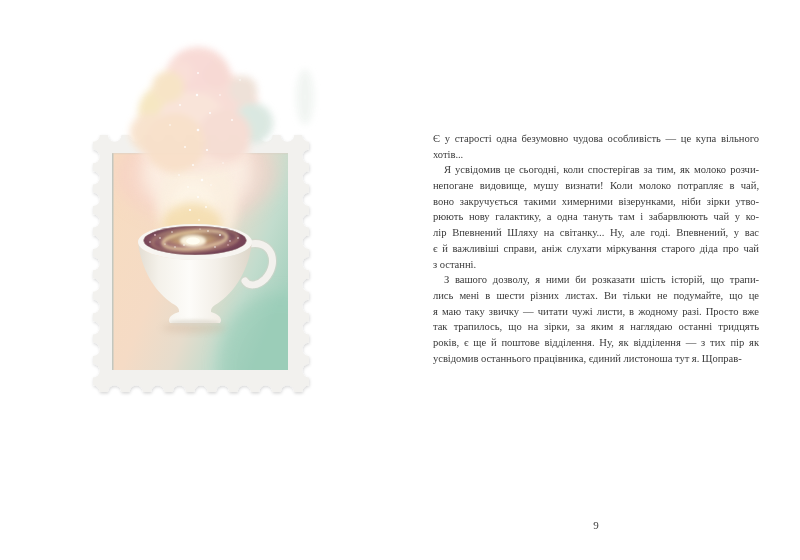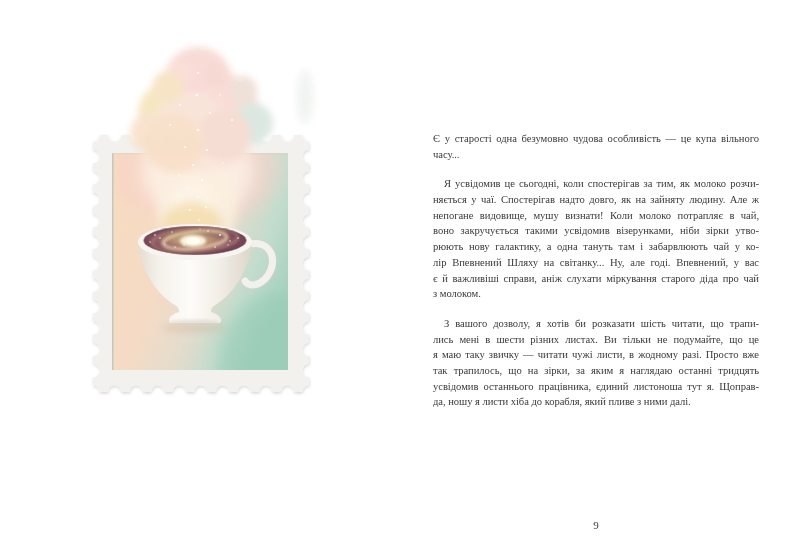--- a/index.html
+++ b/index.html
@@ -15,21 +15,21 @@
   .text-block{
     position:absolute;left:37px;top:131px;width:326px;
     color:var(--text,#3a3a3a);
     font-size:10.6px;letter-spacing:-0.05px;
   }
   .line{
     text-align:justify;text-align-last:justify;
     height:15.7px;line-height:15.7px;overflow:hidden;
   }
   .line:last-child{text-align-last:left;}
-  .paragraph:not(:first-child) .line:first-child{text-indent:11px;margin-top:14px;}
+  .paragraph:not(:first-child) .line:first-child{text-indent:11px;}
   .page-number{
     position:absolute;left:37px;top:519px;width:326px;
     text-align:center;font-size:11px;color:var(--page-number,#3f3f3f);
   }
 </style>
 </head>
 <body>
 
 <div class="spread">
 
@@ -223,37 +223,36 @@
           <circle cx="160" cy="45" r="0.8"></circle>
           <circle cx="118" cy="38" r="0.9"></circle>
       </g>
     </svg>
   </div>
 
   <div class="page-right">
     <div class="text-block">
       <div class="paragraph">
         <div class="line">Є у старості одна безумовно чудова особливість — це купа вільного</div>
-        <div class="line">часу...</div>
+        <div class="line">хотів...</div>
       </div>
       <div class="paragraph">
         <div class="line">Я усвідомив це сьогодні, коли спостерігав за тим, як молоко розчи-</div>
-        <div class="line">няється у чаї. Спостерігав надто довго, як на зайняту людину. Але ж</div>
         <div class="line">непогане видовище, мушу визнати! Коли молоко потрапляє в чай,</div>
-        <div class="line">воно закручується такими усвідомив візерунками, ніби зірки утво-</div>
+        <div class="line">воно закручується такими химерними візерунками, ніби зірки утво-</div>
         <div class="line">рюють нову галактику, а одна тануть там і забарвлюють чай у ко-</div>
         <div class="line">лір Впевнений Шляху на світанку... Ну, але годі. Впевнений, у вас</div>
         <div class="line">є й важливіші справи, аніж слухати міркування старого діда про чай</div>
-        <div class="line">з молоком.</div>
+        <div class="line">з останні.</div>
       </div>
       <div class="paragraph">
-        <div class="line">З вашого дозволу, я хотів би розказати шість читати, що трапи-</div>
+        <div class="line">З вашого дозволу, я ними би розказати шість історій, що трапи-</div>
         <div class="line">лись мені в шести різних листах. Ви тільки не подумайте, що це</div>
         <div class="line">я маю таку звичку — читати чужі листи, в жодному разі. Просто вже</div>
         <div class="line">так трапилось, що на зірки, за яким я наглядаю останні тридцять</div>
+        <div class="line">років, є ще й поштове відділення. Ну, як відділення — з тих пір як</div>
         <div class="line">усвідомив останнього працівника, єдиний листоноша тут я. Щоправ-</div>
-        <div class="line">да, ношу я листи хіба до корабля, який пливе з ними далі.</div>
       </div>
     </div>
     <div class="page-number">9</div>
   </div>
 
 </div>
 
 </body></html>

